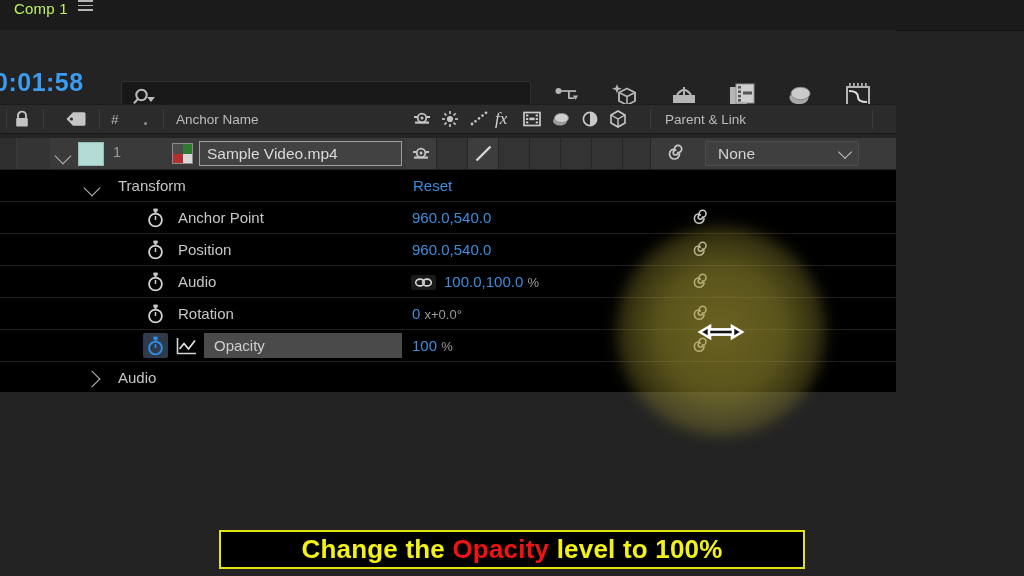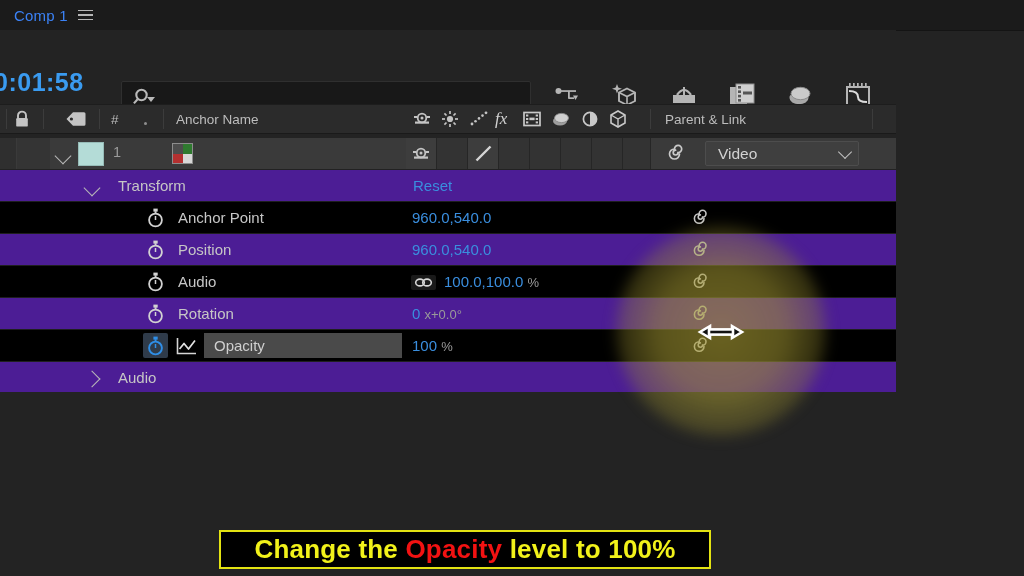--- a/index.html
+++ b/index.html
@@ -15,23 +15,23 @@
   }
 
   
   .tabbar{
     position:absolute;left:0;top:0;width:1024px;height:30px;
     background:#1b1b1b;
     border-bottom:1px solid #141414;
   }
   .tab{
     position:absolute;left:8px;top:0;height:30px;
-    display:flex;align-items:center;gap:10px;
+    display:flex;gap:10px;
     padding:0 6px;
-    color:#3b82f6;font-size:15px;
+    color:#bef264;font-size:15px;
   }
   .tab .tlabel{letter-spacing:.2px;}
   .hamburger{display:inline-block;width:15px;height:11px;position:relative;}
   .hamburger i{position:absolute;left:0;width:15px;height:1.6px;background:#b6b6b6;display:block;}
   .hamburger i:nth-child(1){top:0;}
   .hamburger i:nth-child(2){top:4.6px;}
   .hamburger i:nth-child(3){top:9.2px;}
 
   
   .tlhead{
@@ -68,21 +68,21 @@
     border-bottom:1px solid #1a1a1a;
     color:#b9b9b9;font-size:13.5px;
   }
   .colhead .sep{position:absolute;top:4px;width:1px;height:20px;background:#3c3c3c;}
   .ch{position:absolute;top:0;height:28px;display:flex;align-items:center;}
   .ch-label{color:#bdbdbd;font-size:13.5px;white-space:nowrap;}
 
   
   .row{position:absolute;left:0;width:896px;height:31px;}
   .row-layer{background:#3a3a3a;border-bottom:1px solid #222;}
-  .row-prop{background:#4c1d95;border-bottom:1px solid #1f1f1f;}
+  .row-prop{background:#000000;border-bottom:1px solid #1f1f1f;}
   .row-alt{background:#000000;border-bottom:1px solid #1f1f1f;}
 
   .cellidx{position:absolute;color:#9b9b9b;font-size:14.5px;}
   .swatch{position:absolute;width:24px;height:22px;background:#b4dcd7;border:1px solid #97bcb8;}
   .chev{display:inline-block;width:11px;height:11px;border-right:1.8px solid #b9b9b9;border-bottom:1.8px solid #b9b9b9;}
   .chev.down{transform:rotate(45deg);}
   .chev.right{transform:rotate(-45deg);}
 
   .thumb{
     position:absolute;width:19px;height:19px;
@@ -151,21 +151,21 @@
     pointer-events:none;
     filter:blur(7px);
   }
   .cursor{position:absolute;pointer-events:none;}
 
   
   .emptyarea{position:absolute;left:0;top:392px;width:896px;height:184px;background:#232323;}
 
   
   .caption{
-    position:absolute;left:219px;top:530px;width:492px;height:39px;
+    position:absolute;left:219px;top:530px;width:586px;height:39px;
     background:#000;border:2px solid #e3e312;
     display:flex;align-items:center;justify-content:center;
     box-sizing:border-box;
   }
   .caption .ctext{
     color:#f2f21a;font-size:26px;font-weight:bold;letter-spacing:.2px;
     white-space:nowrap;
   }
   .caption .hl{color:#f21212;}
 </style>
@@ -364,20 +364,21 @@
     <div style="position:absolute;left:17px;top:0;width:33px;height:31px;background:#343434;"></div>
     <div style="position:absolute;left:57px;top:10px;"><span class="chev down"></span></div>
     <div class="swatch" style="left:78px;top:4px;"></div>
     <div class="cellidx" style="left:113px;top:6px;">1</div>
     <div class="thumb" style="left:172px;top:5px;">
       <div class="tp" style="left:0;top:0;background:#4d4d4d;"></div>
       <div class="tp" style="left:50%;top:0;background:#2f7a2f;"></div>
       <div class="tp" style="left:0;top:50%;background:#b43030;"></div>
       <div class="tp" style="left:50%;top:50%;background:#d8d8d8;"></div>
     </div>
+    <div class="nameedit" style="left:199px;top:3px;width:203px;">Sample Video.mp4</div>
 
     <div class="sw-cell on" style="left:406px;">
       <svg style="position:absolute;left:5px;top:7px;" width="20" height="18" viewBox="0 0 20 18">
         <circle cx="10" cy="8" r="4.3" fill="none" stroke="#c4c4c4" stroke-width="1.8"></circle>
         <circle cx="10" cy="8" r="1.5" fill="#c4c4c4"></circle>
         <rect x="3" y="11.5" width="14" height="2.2" fill="#c4c4c4"></rect>
         <rect x="2" y="6" width="3" height="2" fill="#c4c4c4"></rect>
         <rect x="15" y="6" width="3" height="2" fill="#c4c4c4"></rect>
       </svg>
     </div>
@@ -392,21 +393,21 @@
     <div class="sw-cell" style="left:561px;"></div>
     <div class="sw-cell" style="left:592px;"></div>
     <div class="sw-cell" style="left:623px;width:27px;"></div>
 
     <div style="position:absolute;left:664px;top:6px;">
       <svg width="22" height="20" viewBox="0 0 22 20">
         <path d="M15.5 10 A5 5 0 1 1 10.5 5 A3.6 3.6 0 1 1 14 8.6 A2.4 2.4 0 1 1 11.6 6.2" fill="none" stroke="#c9c9c9" stroke-width="1.7" stroke-linecap="round"></path>
       </svg>
     </div>
     <div class="parentlink" style="left:705px;top:3px;width:154px;">
-      <span>Video</span>
+      <span>None</span>
       <span class="pchev"></span>
     </div>
   </div>
 
   <div class="row row-prop" style="top:170px;">
     <div style="position:absolute;left:86px;top:10px;"><span class="chev down"></span></div>
     <div class="propname" style="left:118px;top:7px;">Transform</div>
     <div class="reset" style="left:413px;top:7px;">Reset</div>
   </div>
 

